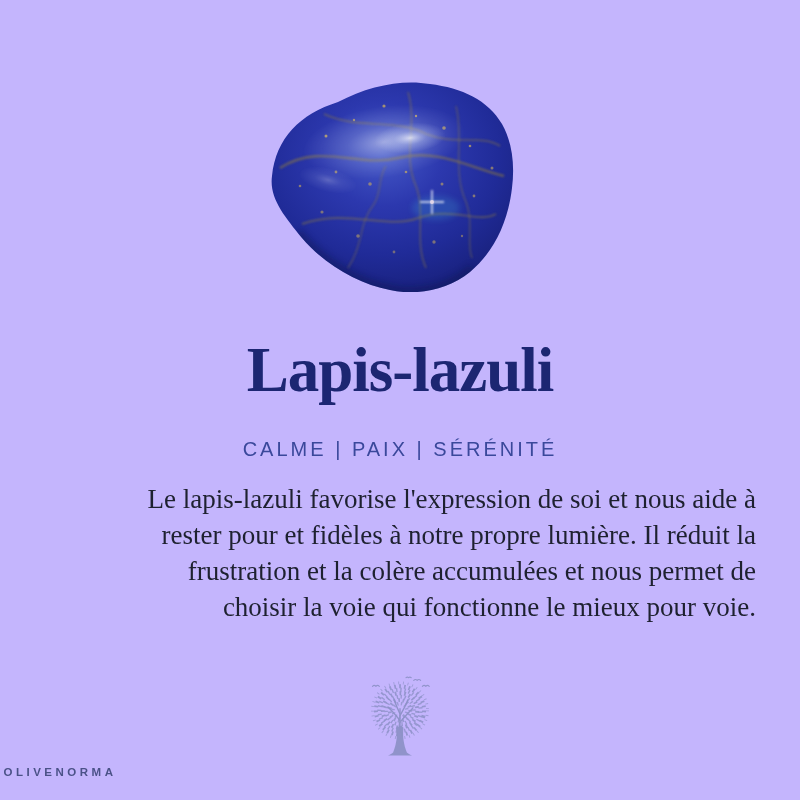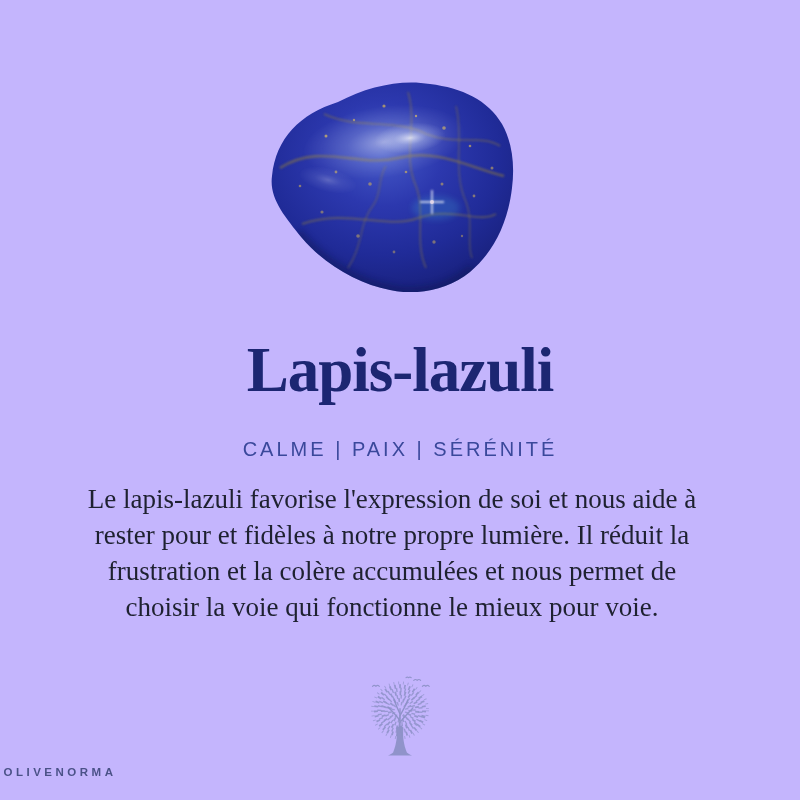--- a/index.html
+++ b/index.html
@@ -35,21 +35,21 @@
     font-weight:400;
     font-size:20px;
     letter-spacing:3px;
     color:#3a489b;
     white-space:nowrap;
     margin-top:12px;
   }
   .description{
     position:absolute;
     top:481px; left:28px; right:44px;
-    text-align:center;
+    text-align:right;
     font-family:"Liberation Serif","DejaVu Serif",serif;
     font-size:27px;
     line-height:36px;
     color:#1e2130;
   }
   .description .line{ white-space:nowrap; }
   .brand{
     position:absolute;
     top:676px; left:0; width:800px;
   }

